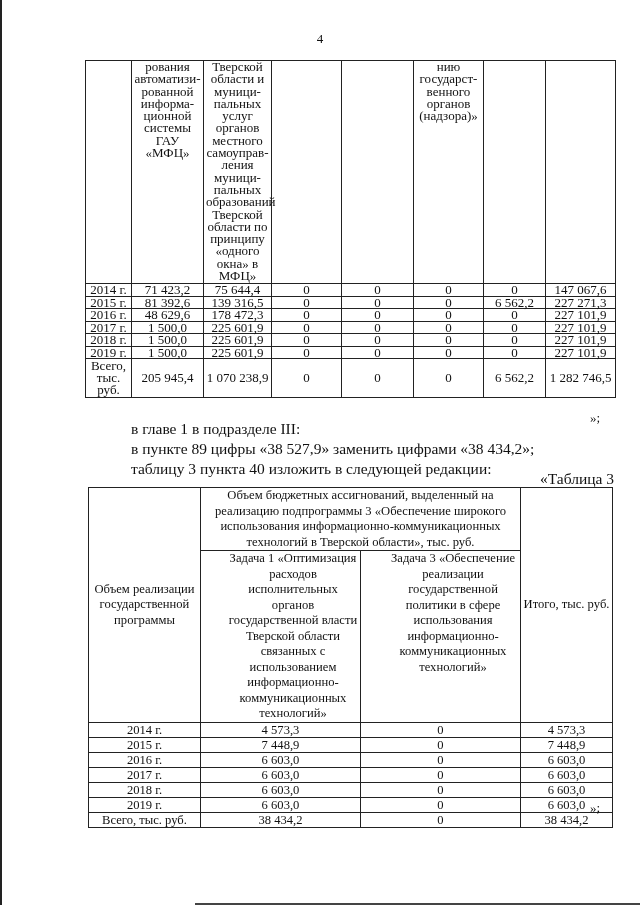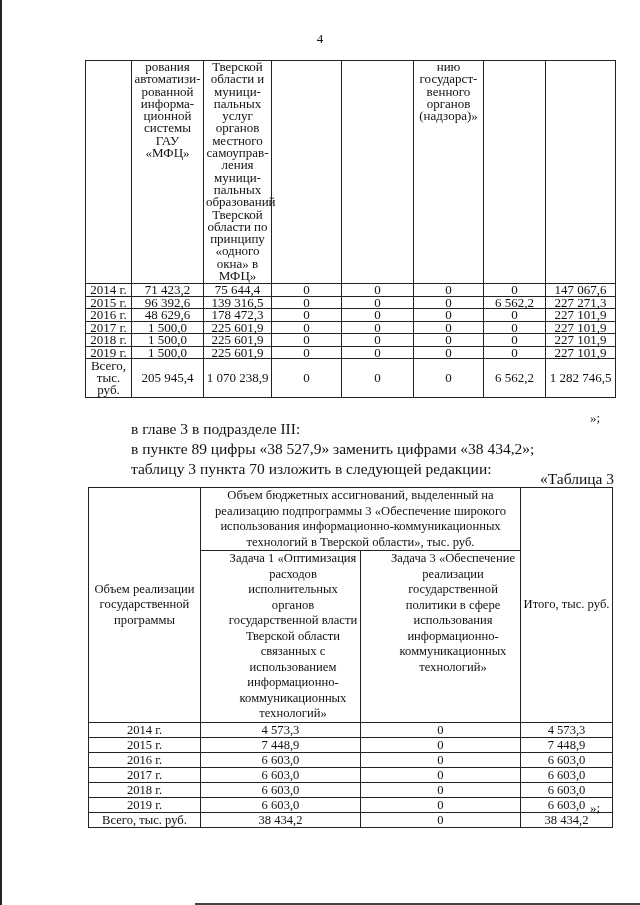--- a/index.html
+++ b/index.html
@@ -66,21 +66,21 @@
     <td>71 423,2</td>
     <td>75 644,4</td>
     <td>0</td>
     <td>0</td>
     <td>0</td>
     <td>0</td>
     <td>147 067,6</td>
   </tr>
   <tr class="row">
     <td>2015 г.</td>
-    <td>96 392,6</td>
+    <td>81 392,6</td>
     <td>139 316,5</td>
     <td>0</td>
     <td>0</td>
     <td>0</td>
     <td>6 562,2</td>
     <td>227 271,3</td>
   </tr>
   <tr class="row">
     <td>2016 г.</td>
     <td>48 629,6</td>
@@ -129,23 +129,23 @@
     <td>0</td>
     <td>0</td>
     <td>6 562,2</td>
     <td>1 282 746,5</td>
   </tr>
 </tbody>
   </table>
 
 <div class="close1">»;</div>
 
-<div class="para" style="top:420px">в главе 3 в подразделе III:</div>
+<div class="para" style="top:420px">в главе 1 в подразделе III:</div>
 <div class="para" style="top:440px">в пункте 89 цифры «38 527,9» заменить цифрами «38 434,2»;</div>
-<div class="para" style="top:460px">таблицу 3 пункта 70 изложить в следующей редакции:</div>
+<div class="para" style="top:460px">таблицу 3 пункта 40 изложить в следующей редакции:</div>
 
 <div class="tbl-caption">«Таблица 3</div>
 
 <table id="t2">
   <colgroup>
     <col style="width:112px">
       <col style="width:160px">
       <col style="width:160px">
       <col style="width:92px">
   </colgroup>

